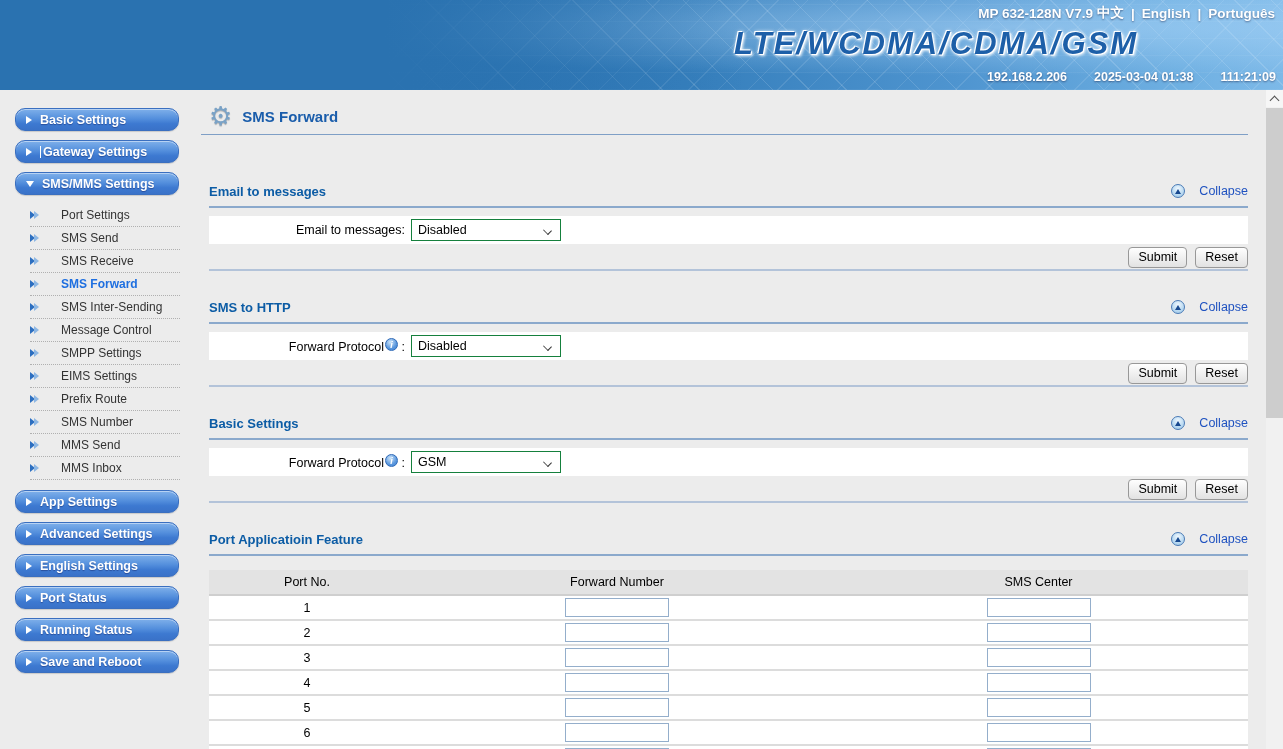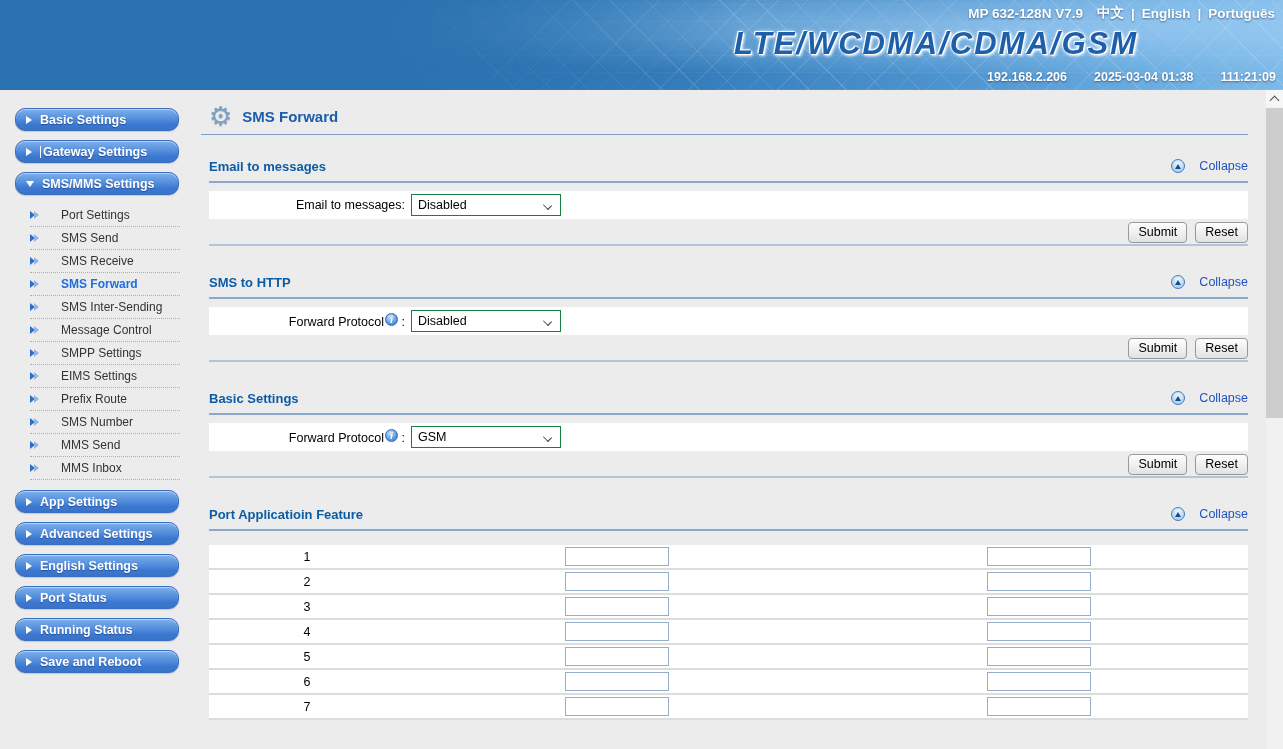--- a/index.html
+++ b/index.html
@@ -19,21 +19,21 @@
   .header-pattern {
     position:absolute; inset:0;
     background:
       linear-gradient(90deg, rgba(42,114,176,1) 0%, rgba(42,114,176,1) 30%, rgba(42,114,176,0) 58%),
       radial-gradient(ellipse at 78% 30%, rgba(190,225,255,0.5), transparent 55%),
       repeating-linear-gradient(45deg, rgba(255,255,255,0.14) 0 1px, transparent 1px 26px),
       repeating-linear-gradient(-45deg, rgba(255,255,255,0.10) 0 1px, transparent 1px 21px),
       repeating-linear-gradient(0deg, rgba(255,255,255,0.05) 0 1px, transparent 1px 17px);
   }
   .hdr-top {
-    position:absolute; top:4px; right:8px; display:flex; align-items:center; gap:14px;
+    position:absolute; top:4px; right:8px; display:flex; align-items:center; gap:4px;
     color:#fff; font-size:13.5px; font-weight:bold; text-shadow:0 1px 2px rgba(0,0,40,.45);
   }
   .hdr-langs { display:flex; align-items:center; gap:7px; }
   .hdr-langs span { cursor:pointer; }
   .hdr-tagline {
     position:absolute; top:26px; right:145px;
     font-size:31px; font-weight:bold; font-style:italic; letter-spacing:2px;
     color:#1d5fa8;
     text-shadow:0 0 2px #fff, 0 0 4px #fff, 1px 1px 0 #fff, -1px -1px 0 #fff, 2px 2px 3px rgba(255,255,255,.8);
   }
@@ -79,21 +79,21 @@
 
   
   .main { position:absolute; left:195px; top:90px; width:1071px; height:659px; }
   .page-title-row { margin:13px 0 0 14px; display:flex; align-items:center; gap:10px; }
   .gear { font-size:26px; color:#7aa2c6; line-height:26px; text-shadow:0 1px 1px rgba(0,0,0,.25); }
   .page-title { font-size:15px; font-weight:bold; color:#1a5dab; }
   .title-rule { margin:5px 0 0 6px; width:1047px; border-bottom:1px solid #7f9fc6; }
 
   .content { margin-left:14px; width:1039px; }
   .section { margin-top:26px; }
-  .section.first { margin-top:21px; }
+  .section.first { margin-top:46px; }
   .sec-head { height:20px; display:flex; align-items:center; justify-content:space-between; }
   .sec-title { font-size:13px; font-weight:bold; color:#0c5ca5; }
   .collapse-link { display:flex; align-items:center; gap:14px; cursor:pointer; }
   .collapse-text { color:#1f52c0; font-size:12.5px; }
   .collapse-circle {
     width:14px; height:14px; border-radius:50%;
     background:radial-gradient(circle at 50% 32%, #f0f8fe, #bcdbf2 55%, #97c3e6);
     border:1px solid #4a7ab5; position:relative;
   }
   .collapse-circle::after {
@@ -347,20 +347,25 @@
       <div class="sec-head">
         <span class="sec-title">Port Applicatioin Feature</span>
         <span class="collapse-link">
           <span class="collapse-circle"></span>
           <span class="collapse-text">Collapse</span>
         </span>
       </div>
       <div class="sec-rule"></div>
 
       <div class="tbl">
+        <div class="tbl-head">
+          <span class="col1">Port No.</span>
+          <span class="col2">Forward Number</span>
+          <span class="col3">SMS Center</span>
+        </div>
 
         <div class="tbl-row">
           <span class="col1">1</span>
           <span class="col2"><input class="cell-input" type="text" style=""></span>
           <span class="col3"><input class="cell-input" type="text" style=""></span>
         </div>
         <div class="tbl-row">
           <span class="col1">2</span>
           <span class="col2"><input class="cell-input" type="text" style=""></span>
           <span class="col3"><input class="cell-input" type="text" style=""></span>

